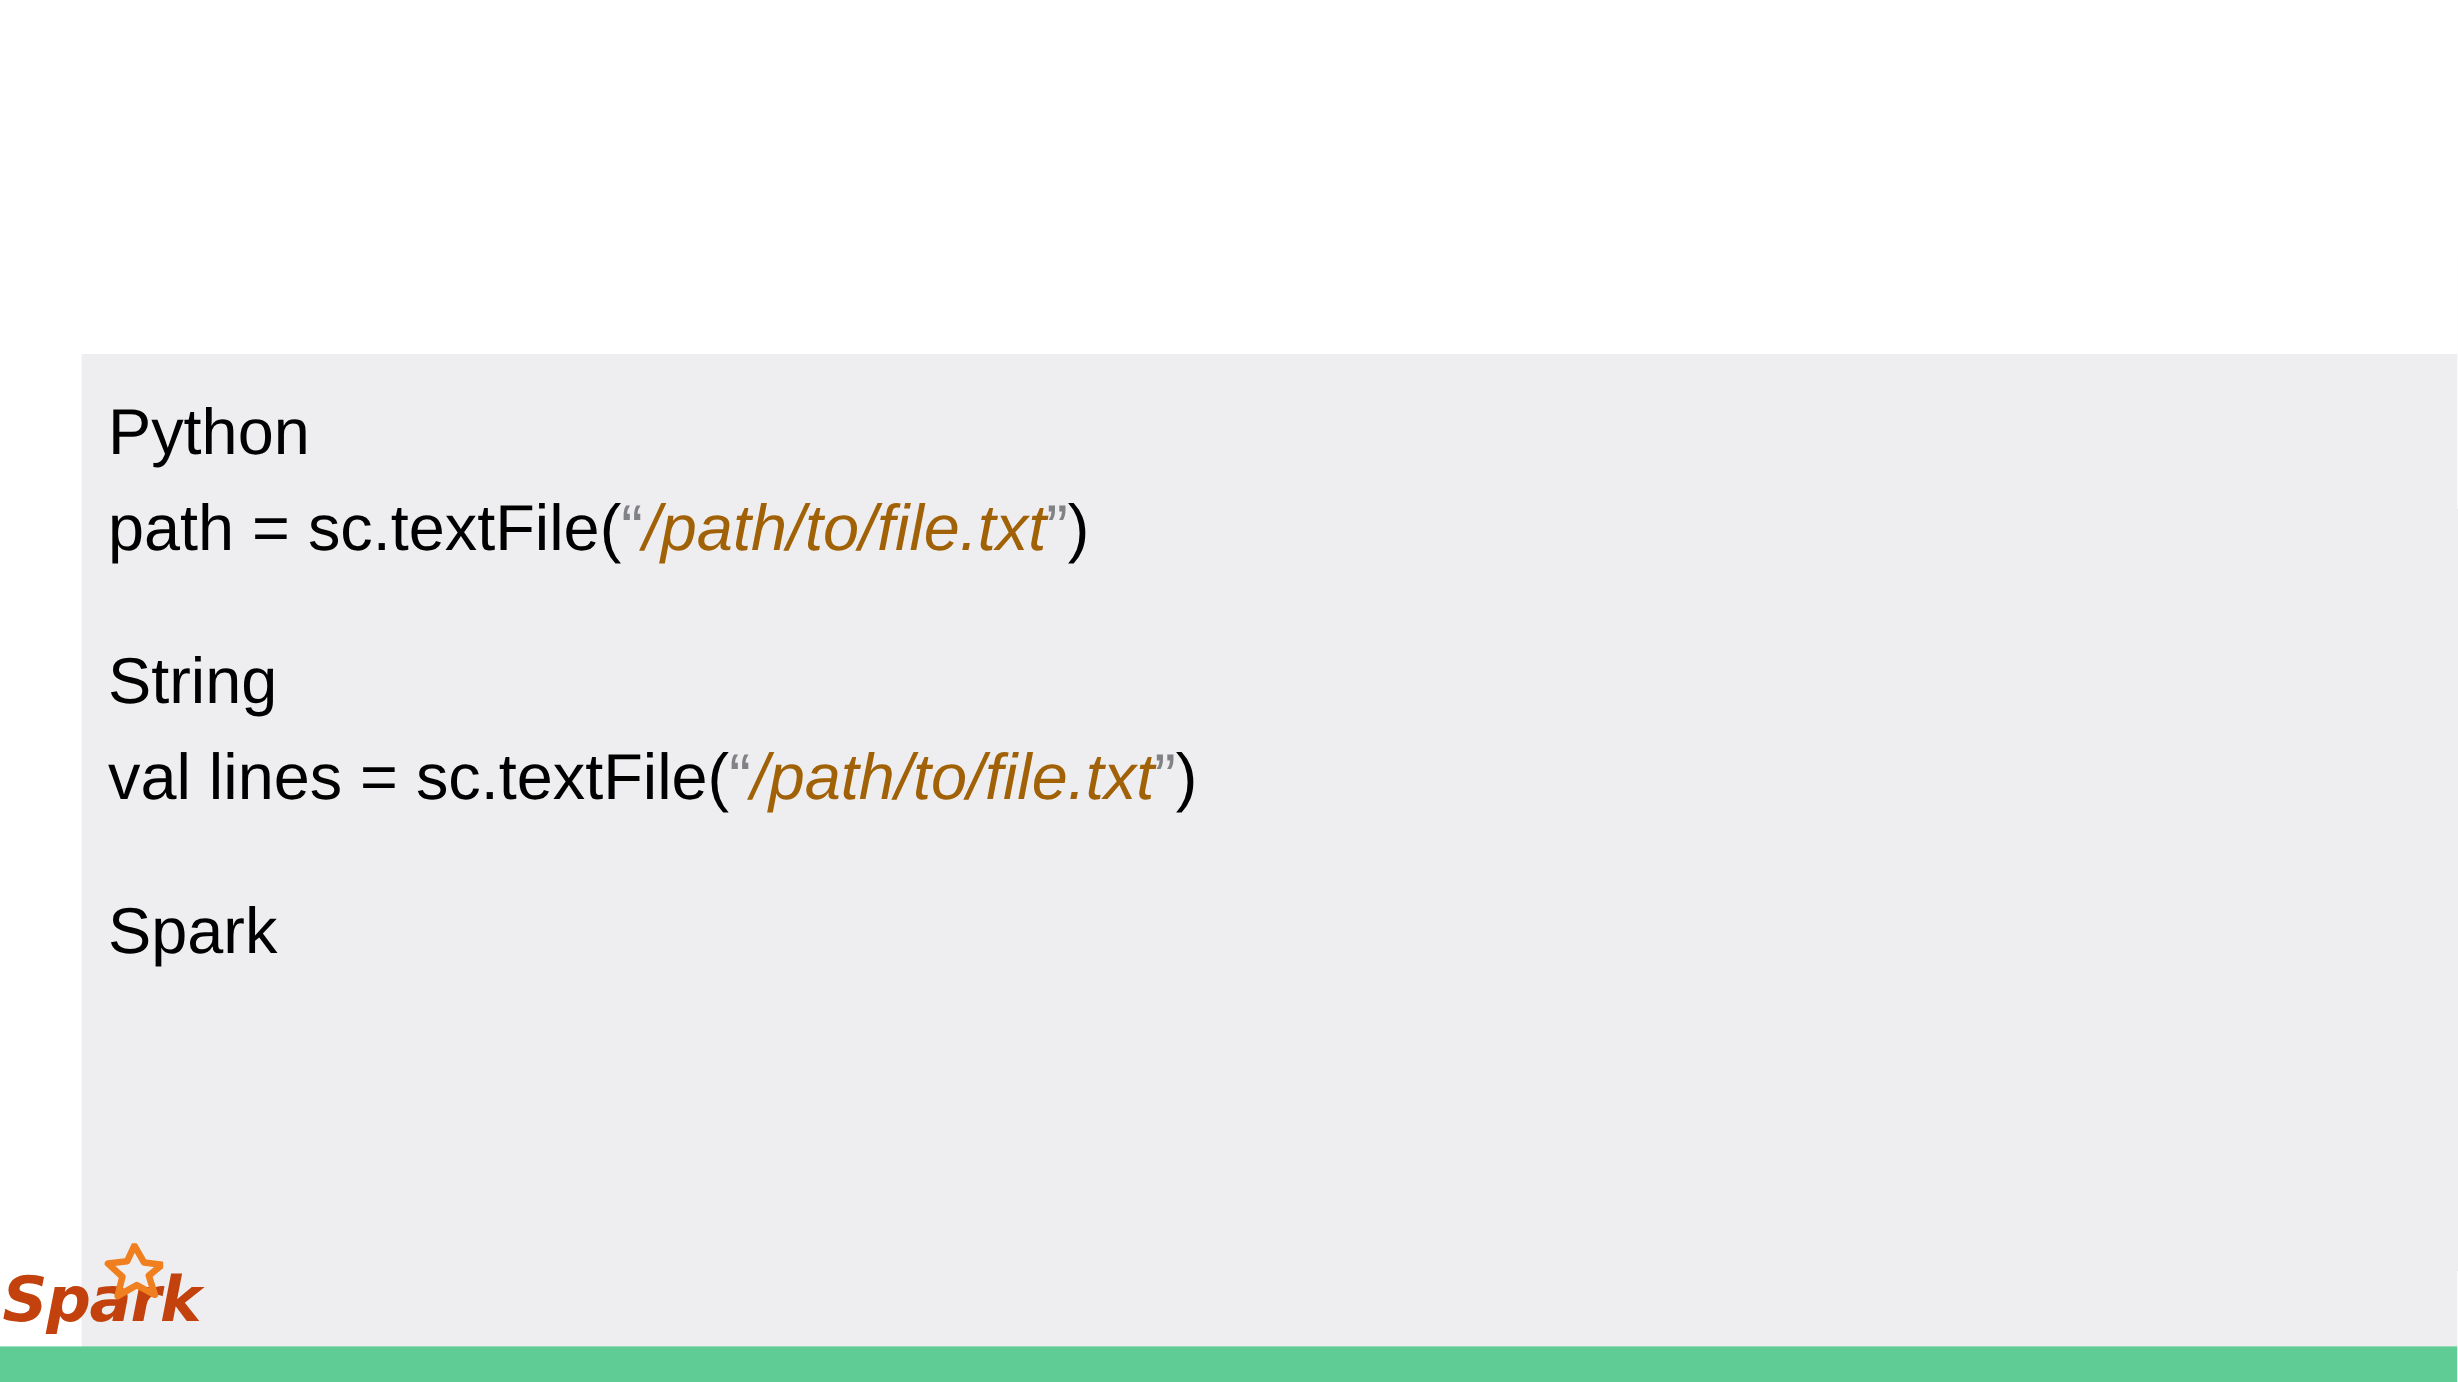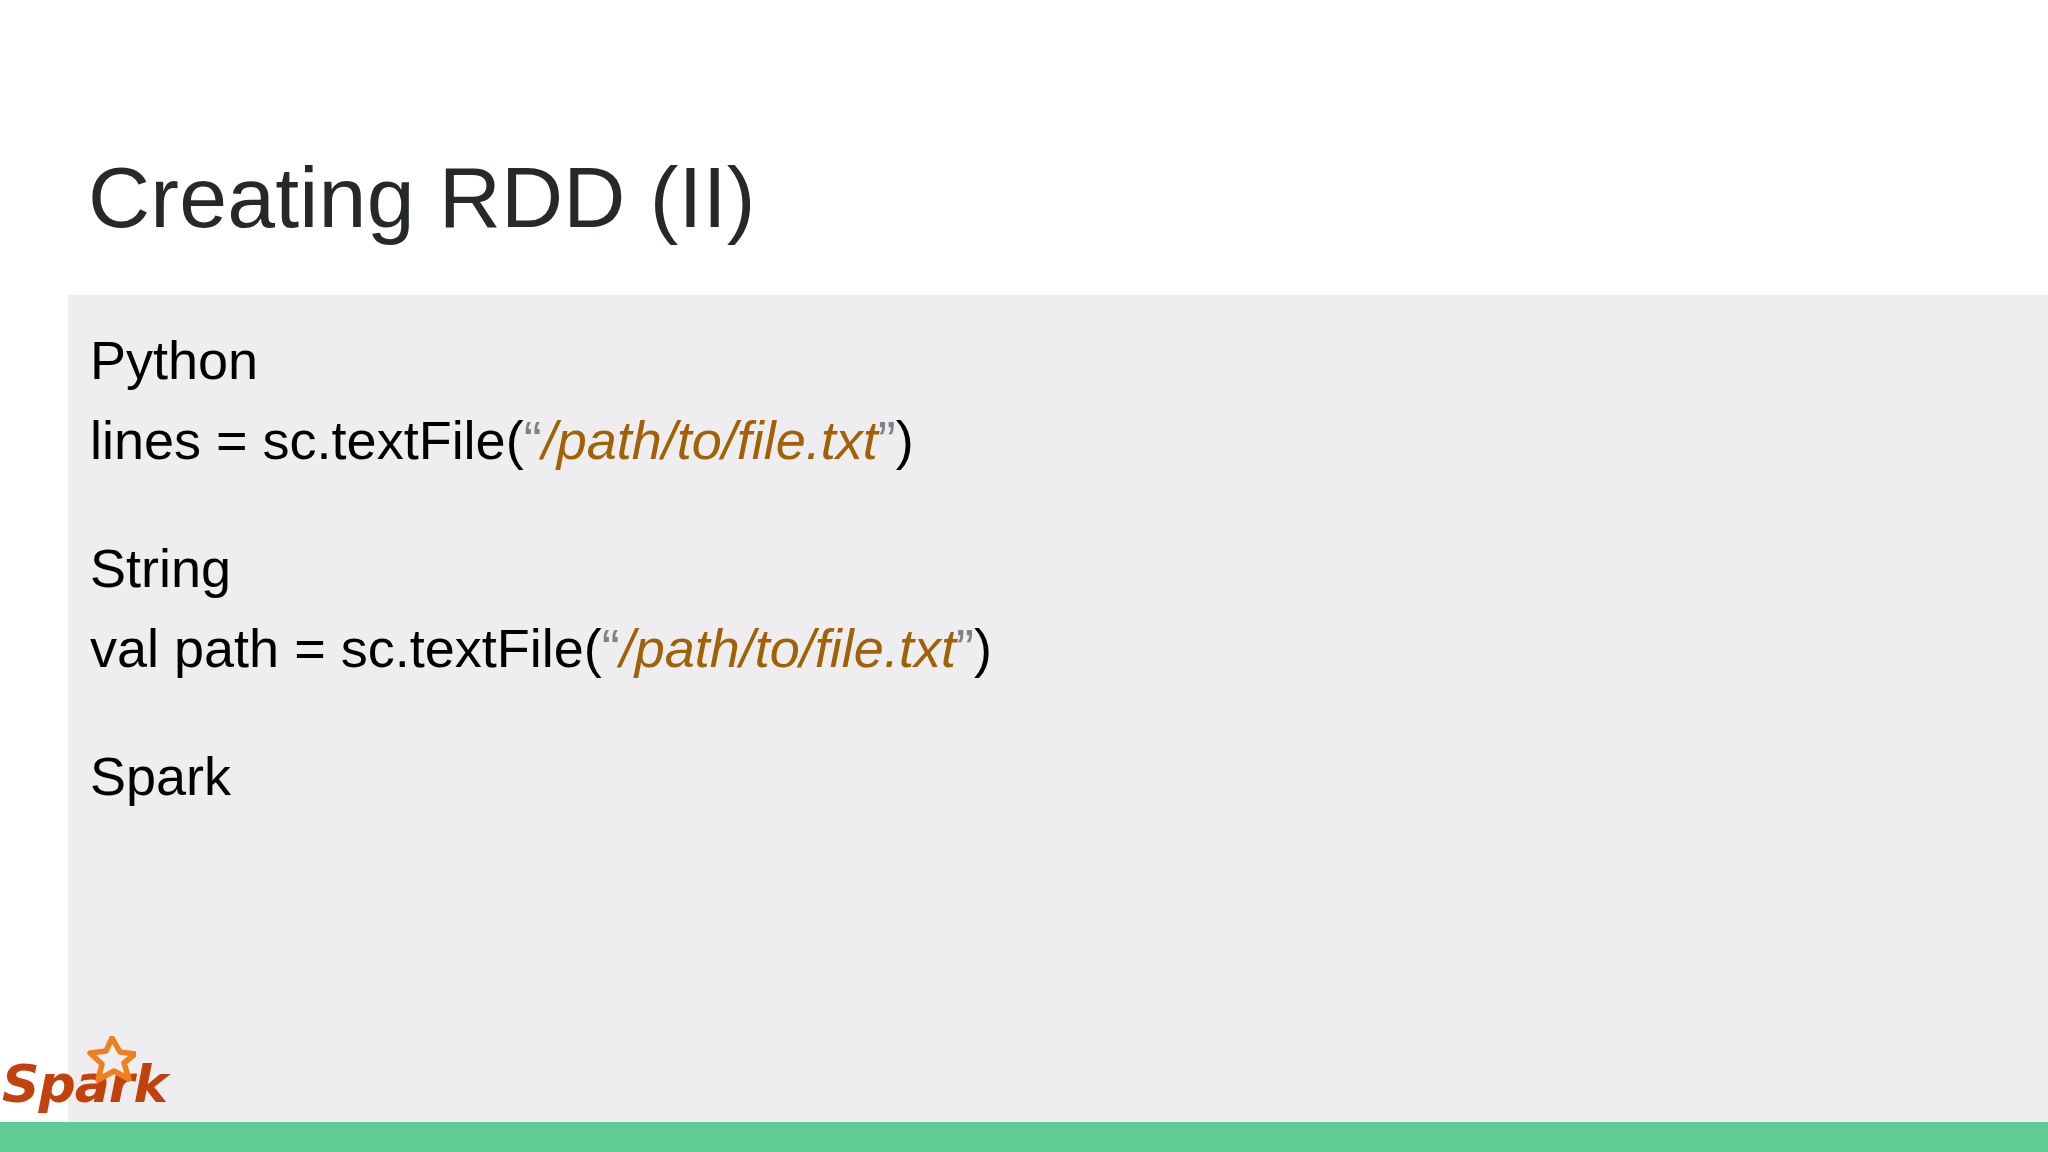--- a/index.html
+++ b/index.html
@@ -109,35 +109,34 @@
     width: 2048px;
     height: 30px;
     background: #5fcc96;
   }
 </style>
 </head>
 <body>
 
 <div class="slide">
 
-  <h1 class="slide-title">Creating RDD (II)</h1>
 
   <div class="code-panel">
     <div class="code-inner">
 
       <div class="code-block">
         <div class="lang-label">Python</div>
-        <div class="code-line"><span>lines = sc.textFile(</span><span class="quote">“</span><span class="path">/path/to/file.txt</span><span class="quote">”</span><span>)</span></div>
+        <div class="code-line"><span>path = sc.textFile(</span><span class="quote">“</span><span class="path">/path/to/file.txt</span><span class="quote">”</span><span>)</span></div>
       </div>
 
       <div class="gap"></div>
 
       <div class="code-block">
         <div class="lang-label">String</div>
-        <div class="code-line"><span>val path = sc.textFile(</span><span class="quote">“</span><span class="path">/path/to/file.txt</span><span class="quote">”</span><span>)</span></div>
+        <div class="code-line"><span>val lines = sc.textFile(</span><span class="quote">“</span><span class="path">/path/to/file.txt</span><span class="quote">”</span><span>)</span></div>
       </div>
 
       <div class="gap"></div>
 
       <div class="code-block">
         <div class="lang-label">Spark</div>
       </div>
 
     </div>
   </div>

